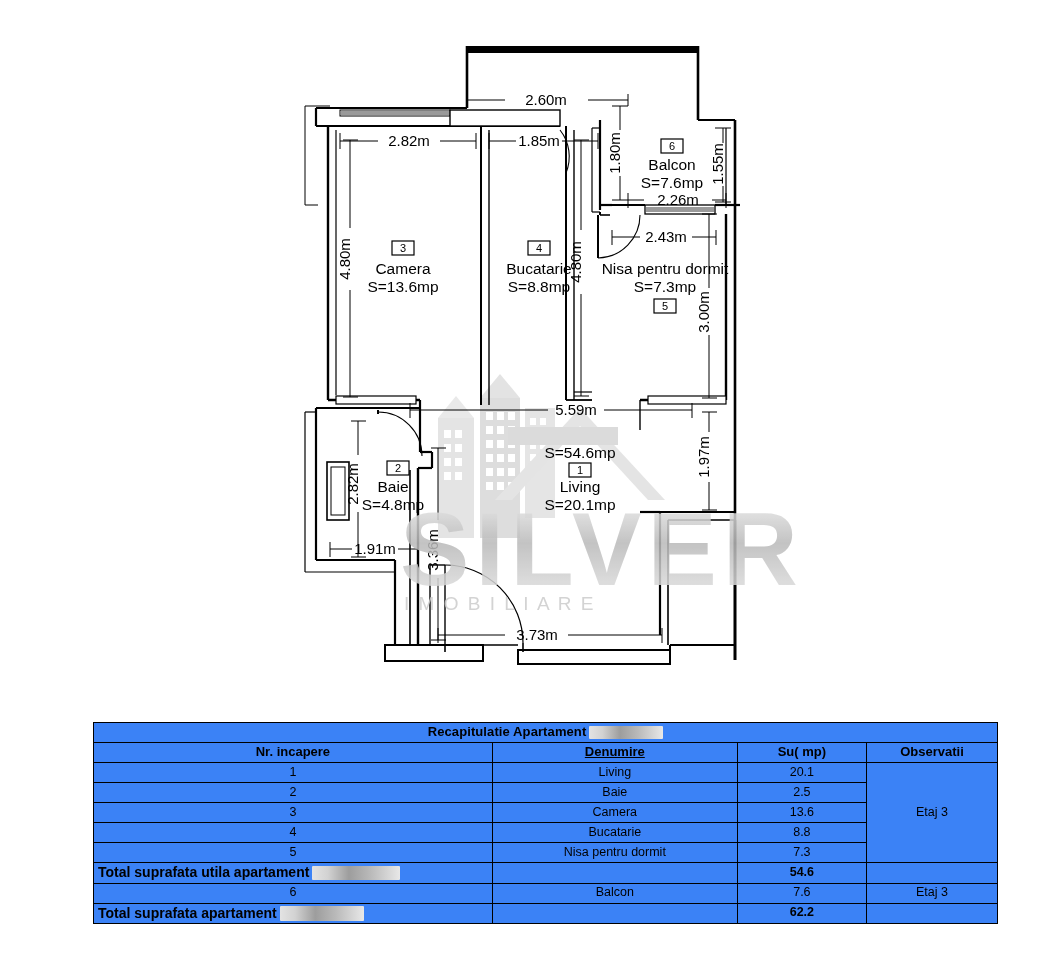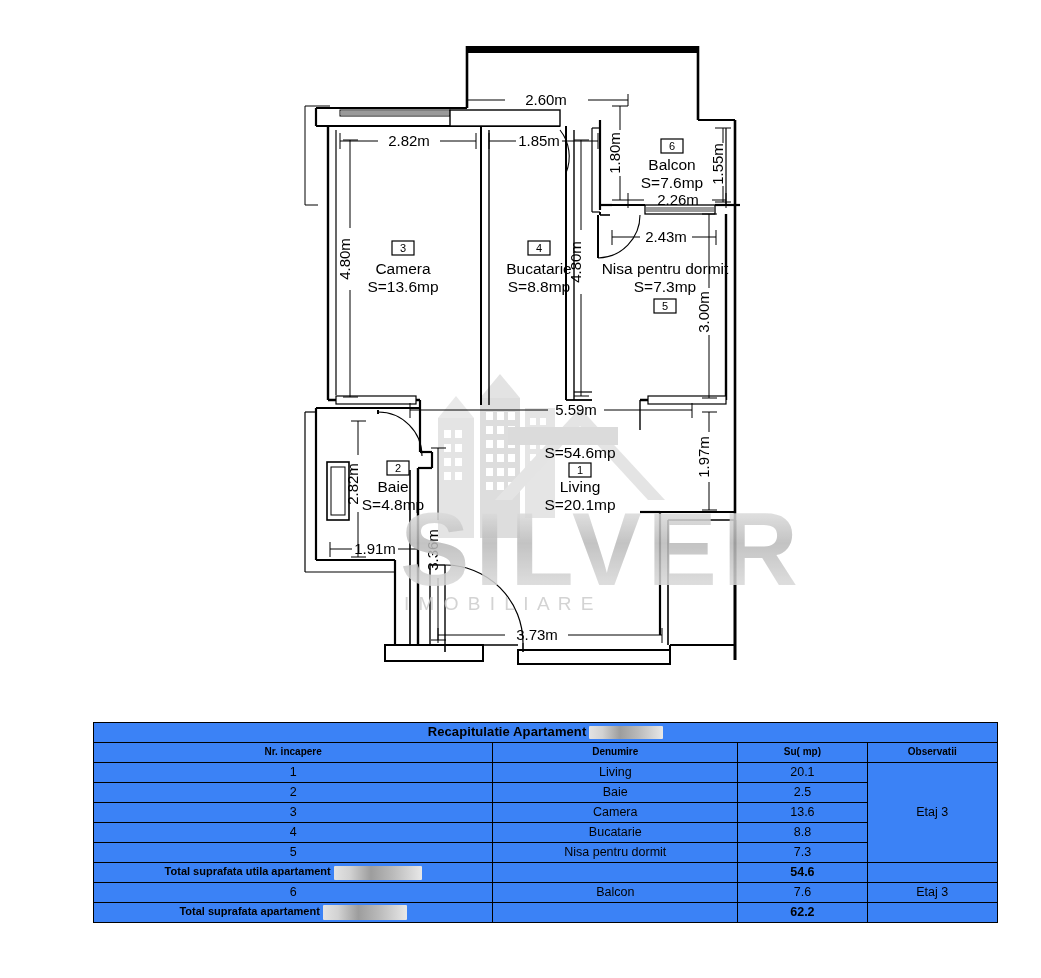--- a/index.html
+++ b/index.html
@@ -45,33 +45,33 @@
     height: 17px;
     vertical-align: middle;
   }
   #recap .title-cell {
     font-weight: bold;
     font-size: 13px;
     letter-spacing: .1px;
   }
   #recap .hdr td {
     font-weight: bold;
-    font-size: 10px;
+    font-size: 13px;
   }
   #recap .total-label {
     font-weight: bold;
-    text-align: center;
-    font-size: 11px;
+    text-align: left;
+    font-size: 14px;
   }
   #recap .total-val {
     font-weight: bold;
     margin-left: 22px;
   }
   .col-nr    { width: 405px; }
-  .col-den   { width: 245px; }
+  .col-den   { width: 245px; text-decoration: underline; }
   .col-su    { width: 125px; }
   .col-obs   { width: 125px; }
 
   .redact {
     display: inline-block;
     vertical-align: middle;
     height: 13px;
     margin-left: 3px;
     background: linear-gradient(90deg,#e3e3e3 0%,#d2d2d2 18%,#9d9d9d 42%,#b9b9b9 66%,#e8e8e8 100%);
     border-radius: 1px;

